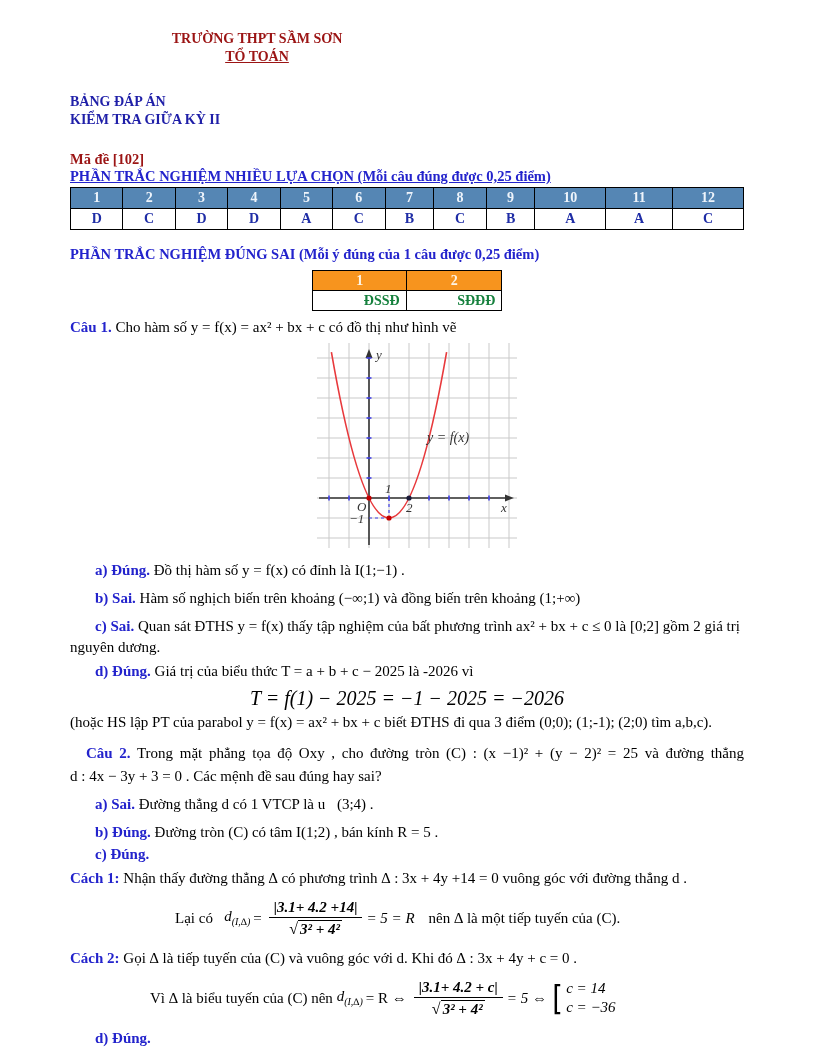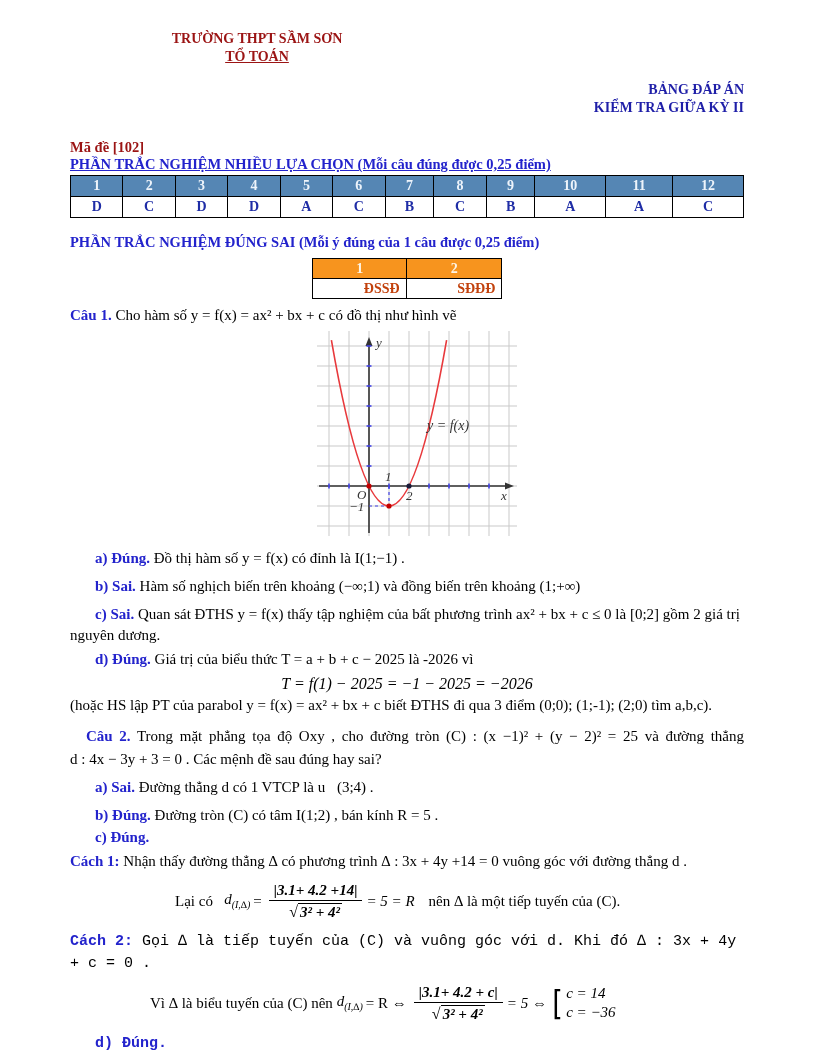--- a/index.html
+++ b/index.html
@@ -8,70 +8,70 @@
     width:816px; height:1056px; margin:0 auto; background:#ffffff;
     font-family:"Liberation Serif", serif; color:#000; font-size:15px;
     position:relative; overflow:hidden;
   }
   .content { padding:30px 72px 0 70px; }
 
   
   .school-block { margin-left:62px; width:250px; text-align:center;
     color:#9b1414; font-weight:bold; font-size:14px; line-height:1.25; }
   .school-sub { text-decoration:underline; }
-  .doc-title { text-align:right; color:#1f1fa8; font-weight:bold;
-    font-size:14px; line-height:1.3; margin-top:16px; }
+  .doc-title { text-align:left; color:#1f1fa8; font-weight:bold;
+    font-size:14px; line-height:1.3; margin-top:28px; }
 
   .exam-code { color:#9b1414; font-weight:bold; font-size:14.5px; margin-top:22px; }
   .sec-title { color:#2323cc; font-weight:bold; font-size:14.5px; }
   .sec-title.underlined { text-decoration:underline; }
 
   
   table { border-collapse:collapse; }
   .mcq-table { width:100%; margin-top:2px; }
   .mcq-table td { border:1px solid #000; text-align:center; height:21px;
     font-weight:bold; font-size:14px; }
   .mcq-table tr.head td { background:#5586b4; color:#eef4fb; }
   .mcq-table tr.vals td { color:#1f2da6; }
 
   
   .tf-wrap { text-align:center; margin-top:7px; }
   .tf-table { width:190px; margin:0 auto; }
   .tf-table td { border:1px solid #000; text-align:center; height:20px;
     font-weight:bold; font-size:14px; width:95px; }
   .tf-table tr.head td { background:#f7941e; color:#fdf4e6; }
-  .tf-table tr.vals td { color:#c2410c;padding-left:44px; }
+  .tf-table tr.vals td { color:#15803d;padding-left:44px; }
 
   .para { margin-top:6px; line-height:1.45; }
   .blue-label { color:#2323cc; font-weight:bold; }
   .indent { text-indent:25px; }
   .mathish { font-style:italic; }
 
   
   .figure-wrap { text-align:center; margin-top:4px; }
   .figure-wrap svg { display:inline-block; transform:translateX(10px); }
   .fig-label { font-style:italic; font-size:13px; fill:#333; }
 
-  .center-eq { text-align:center; font-style:italic; font-size:16px; margin-top:4px; }
+  .center-eq { text-align:center; font-style:italic; font-size:20px; margin-top:4px; }
   .justify-line { text-align:justify; text-align-last:justify; margin-top:8px; line-height:1.5;margin-left:16px; }
 
   
   .formula-line { margin-top:8px; line-height:1.2; display:flex; align-items:center; }
   .frac { display:inline-block; vertical-align:middle; text-align:center;
     font-style:italic; margin:0 4px;font-weight:bold; }
   .frac .num { display:block; border-bottom:1px solid #000; padding:0 5px 1px; }
   .frac .den { display:block; padding:1px 2px 0; white-space:nowrap; }
   .rad { font-style:normal; font-size:16px; }
   .radicand { border-top:1px solid #000; padding:0 2px; }
   .fsub { font-size:10px; font-style:italic; }
   .cases { display:inline-flex; align-items:center; margin-left:4px; }
   .lbrk { font-size:34px; font-weight:400; line-height:1; font-family:"DejaVu Sans", sans-serif; transform:scaleX(.8); }
   .stack { display:inline-block; font-style:italic; margin-left:2px; }
   .stack span { display:block; line-height:1.25; }
-  .gap-sm { margin-top:10px;font-family:Liberation Mono, monospace; }
+  .gap-sm { margin-top:10px; }
 </style>
 </head>
 <body>
 
 <div class="page">
   <div class="content">
 
     <div class="school-block">
       <div>TRƯỜNG THPT SẦM SƠN</div>
       <div class="school-sub">TỔ TOÁN</div>

